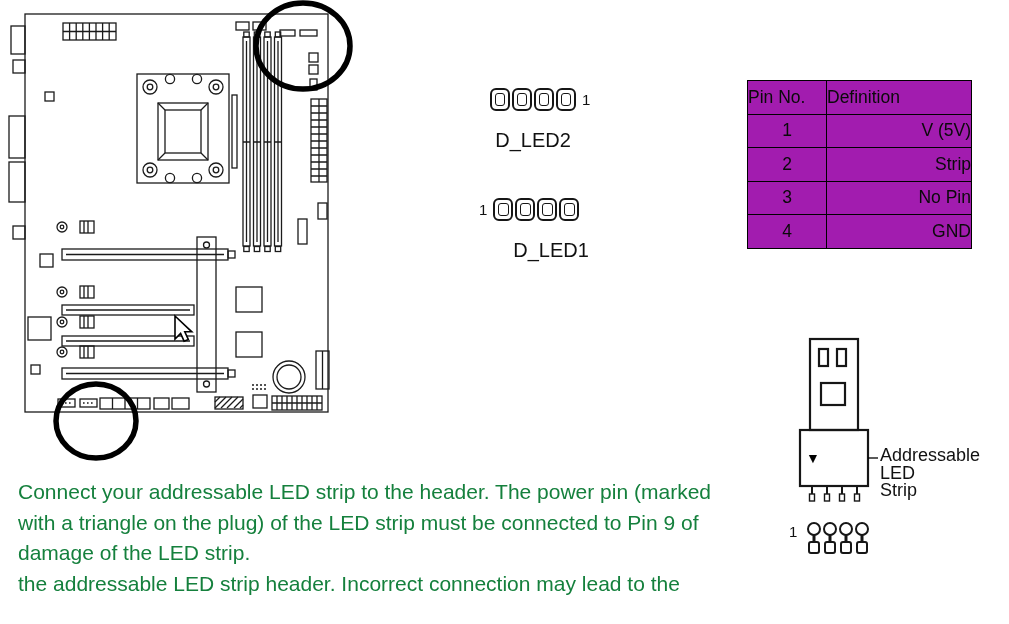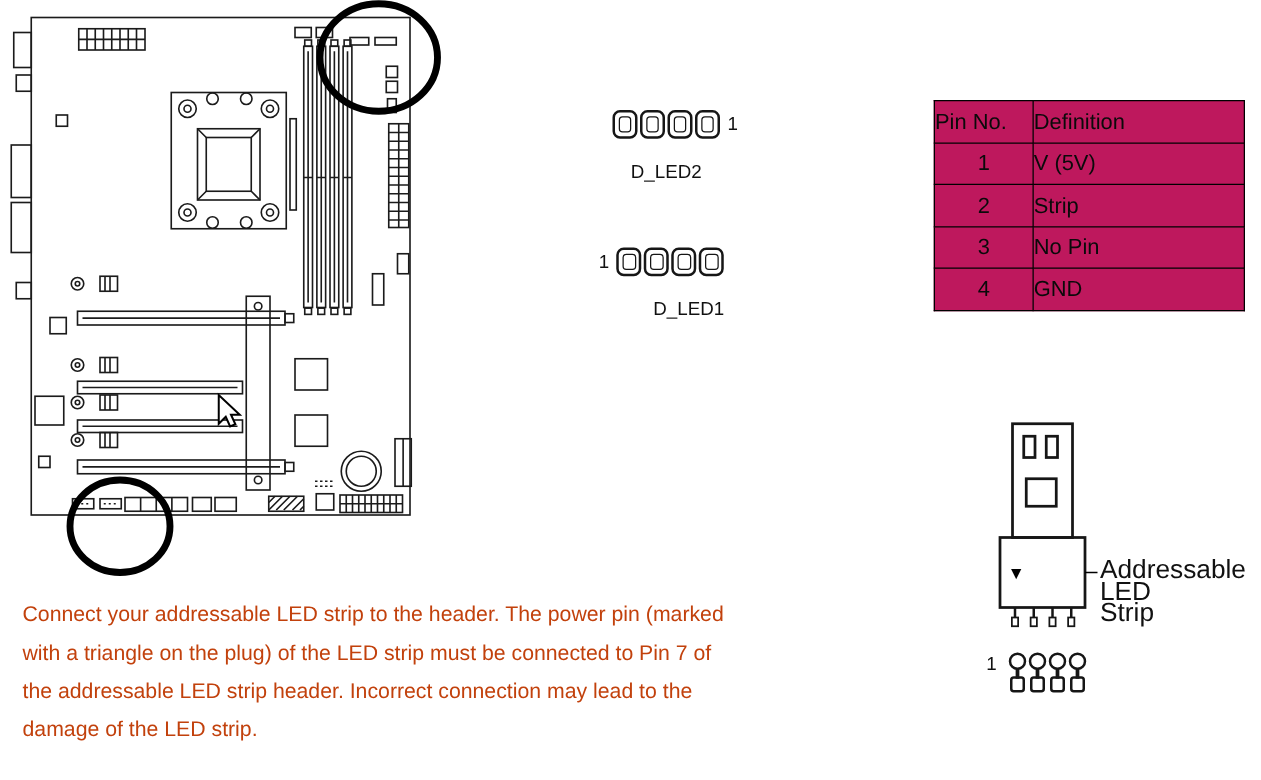--- a/index.html
+++ b/index.html
@@ -5,31 +5,31 @@
   *{box-sizing:border-box}
   html,body{margin:0;padding:0}
   body{background:#fff;font-family:"Liberation Sans",sans-serif;color:#111}
   #canvas{position:relative;width:1009px;height:624px;background:#fff;overflow:hidden}
   .abs{position:absolute}
   svg{display:block}
   .pins-row{display:flex;align-items:center}
   .pinbox{width:20px;height:23px;border:2.7px solid #161616;border-radius:6px;margin:0 1px;position:relative;background:#fff}
   .pinbox::after{content:"";position:absolute;inset:2.6px;border:1.5px solid #161616;border-radius:3px}
   .pin-num{font-size:15px;line-height:1;margin:0 5px;color:#111}
-  .hdr-label{font-size:15px;text-align:center;color:#111}
-  table.pins{border-collapse:collapse;background:#be185d;table-layout:fixed}
+  .hdr-label{font-size:20px;text-align:center;color:#111}
+  table.pins{border-collapse:collapse;background:#a21caf;table-layout:fixed}
   table.pins th,table.pins td{border:1.4px solid #000;height:33.5px;font-weight:normal;font-size:17.5px;padding:0;color:#0a0a0a}
   .c1{width:79px}
-  .c2{width:169px}
+  .c2{width:145px}
   th.c1{text-align:left;padding-left:9px}
   th.c2{text-align:left;padding-left:12px}
   td.c1{text-align:center}
-  td.c2{text-align:left;padding-left:12px}
-  .instr-line{font-size:17px;line-height:30.5px;white-space:nowrap;color:#c2410c}
-  .strip-label{font-size:21px;line-height:17.5px;color:#111}
+  td.c2{text-align:right;padding-left:12px}
+  .instr-line{font-size:21px;line-height:30.5px;white-space:nowrap;color:#15803d}
+  .strip-label{font-size:18px;line-height:17.5px;color:#111}
   .tri{font-size:14px;color:#000;line-height:1}
 </style>
 </head>
 <body>
 
 <div id="canvas">
 
   <svg class="abs" style="left:0;top:0" width="360" height="472" viewBox="0 0 360 472">
     <g fill="none" stroke="#1b1b1b" stroke-width="1.3">
       <rect x="25" y="14" width="303" height="398"></rect>
@@ -248,18 +248,18 @@
 
   <div class="abs strip-label" style="left:880px;top:447px;width:125px">
     <div>Addressable LED</div>
     <div>Strip</div>
   </div>
 
   <span class="abs pin-num" style="left:784px;top:524px">1</span>
 
   <div class="abs" style="left:18px;top:477px">
     <div class="instr-line">Connect your addressable LED strip to the header. The power pin (marked</div>
-    <div class="instr-line">with a triangle on the plug) of the LED strip must be connected to Pin 7 of</div>
+    <div class="instr-line">with a triangle on the plug) of the LED strip must be connected to Pin 9 of</div>
+    <div class="instr-line">damage of the LED strip.</div>
     <div class="instr-line">the addressable LED strip header. Incorrect connection may lead to the</div>
-    <div class="instr-line">damage of the LED strip.</div>
   </div>
 
 </div>
 
 </body></html>

